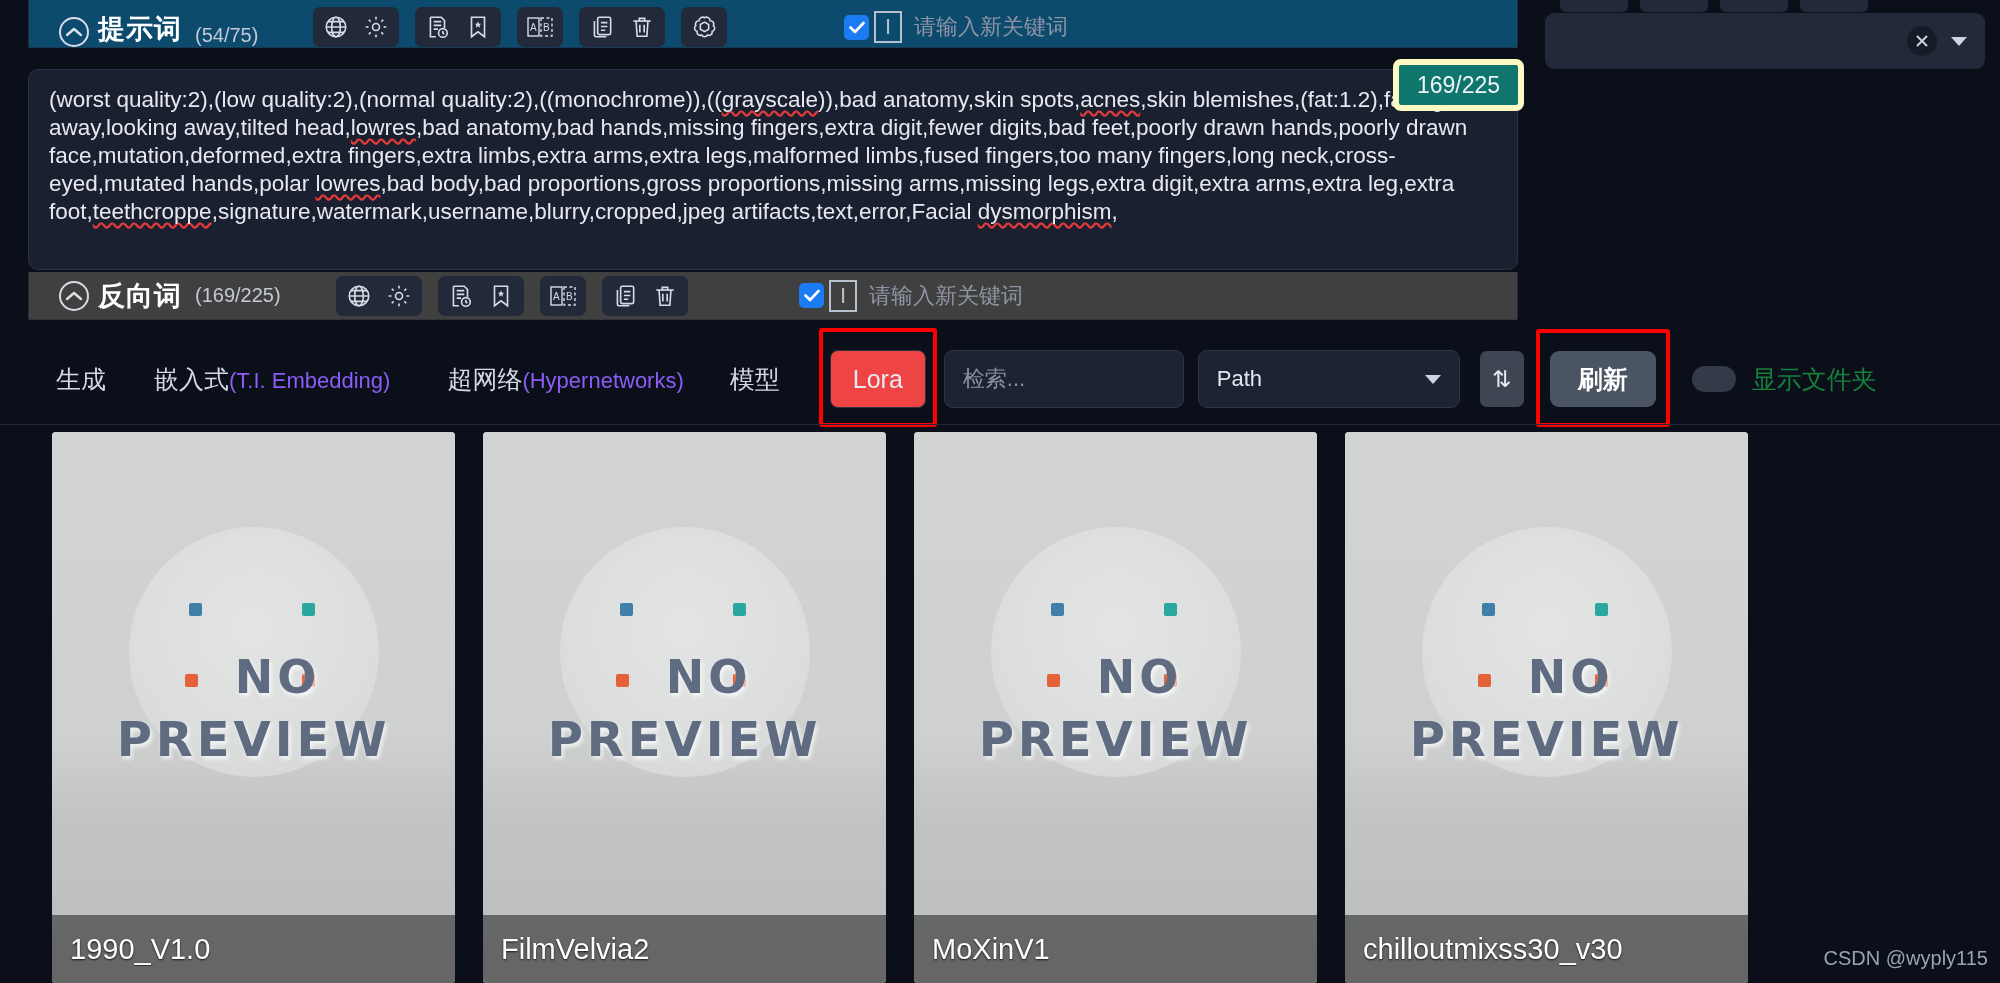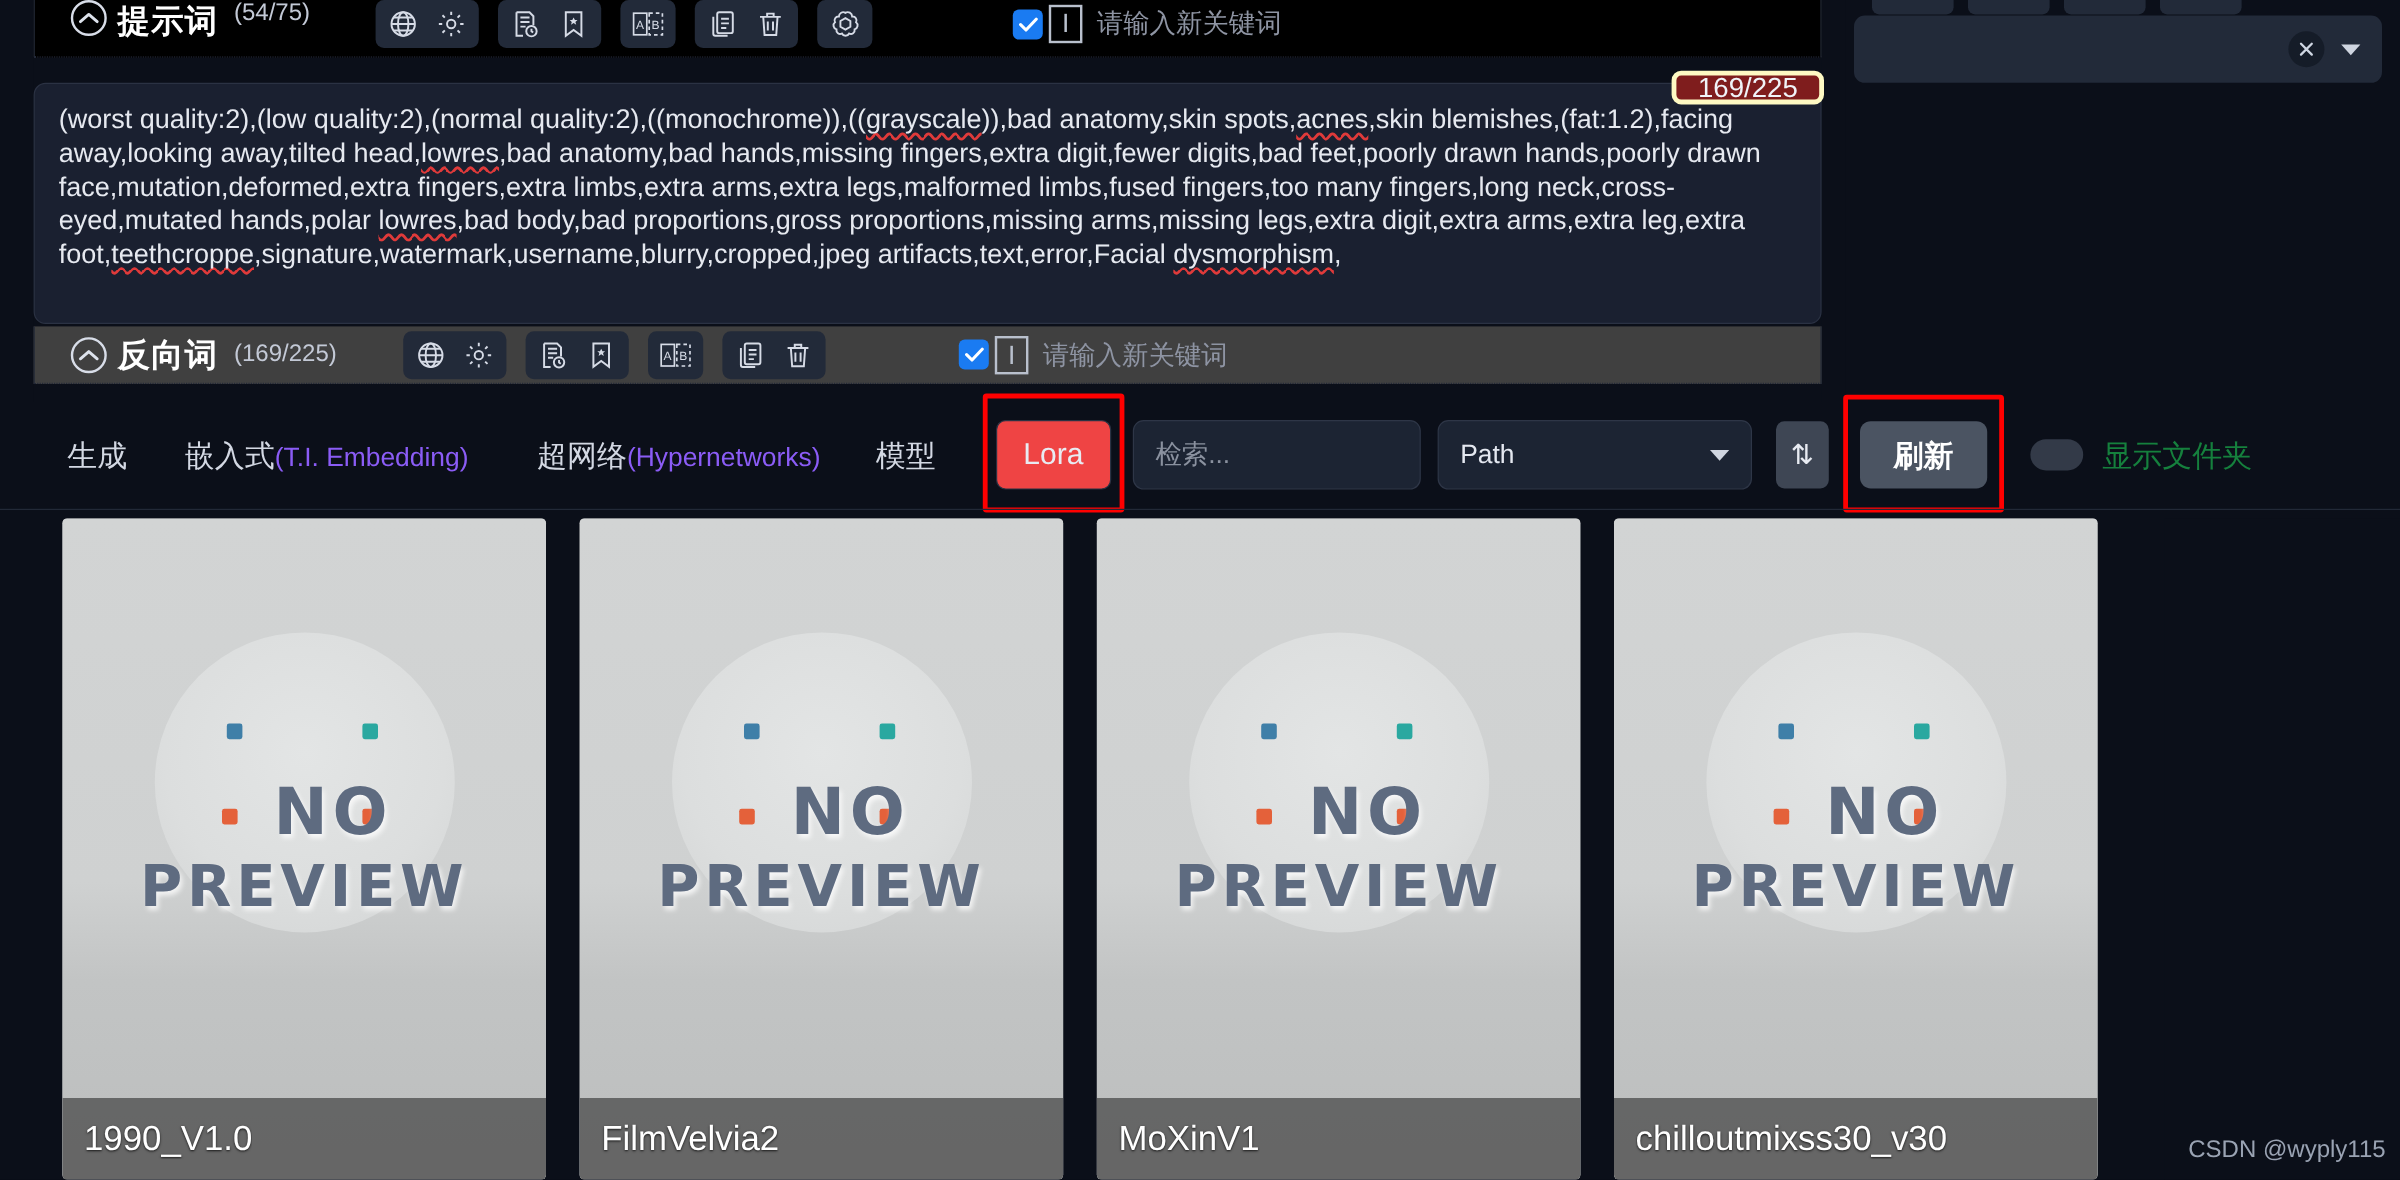--- a/index.html
+++ b/index.html
@@ -7,24 +7,24 @@
     width: 2000px; height: 983px;
     background: #0b0f19;
     font-family: "Liberation Sans", "DejaVu Sans", sans-serif;
     overflow: hidden;
   }
   #root { position: relative; width: 2000px; height: 983px; background: #0b0f19; }
 
   
   .prompt-head {
     position: absolute; left: 28px; top: 0px; width: 1490px; height: 48px;
-    display: flex; align-items: flex-start;
+    display: flex; align-items: flex-end;
     border-left: 1px solid #242a38; border-right: 1px solid #242a38;
     border-bottom: 1px dotted #232938;
-    background: #000000;
+    background: #0c4a6e;
   }
   .collapse-chevron {
     width: 30px; height: 30px; border-radius: 50%;
     border: 2px solid #d8dde8; display: flex; align-items: center; justify-content: center;
     margin-left: 30px; flex: none;
   }
   .collapse-chevron svg { display:block; }
   .prompt-title {
     font-size: 27px; font-weight: bold; color: #ffffff; margin-left: 9px;
     letter-spacing: 1px; white-space: nowrap;
@@ -143,21 +143,21 @@
     position: absolute; left: 50%; top: 40%; transform: translate(-50%,-50%);
     width: 250px; height: 250px; border-radius: 50%;
     background: radial-gradient(circle at 50% 40%, #e3e5e5 0%, #dcdede 60%, #d2d4d4 100%);
   }
   .np-text {
     position: absolute; left: 0; right: 0; top: 50%; transform: translateY(-50%);
     text-align: center; color: #5e6b80; font-weight: bold;
     font-family: "DejaVu Sans", sans-serif; letter-spacing: 4px;
     text-shadow: 2px 3px 4px rgba(255,255,255,0.75);
   }
-  .np-l1 { font-size: 54px; line-height: 62px; padding-left: 48px; }
+  .np-l1 { font-size: 46px; line-height: 62px; padding-left: 48px; }
   .np-l2 { font-size: 48px; line-height: 62px; }
   .np-dot { position: absolute; width: 13px; height: 13px; border-radius: 2px; }
   .card-footer {
     position: absolute; left: 0; right: 0; bottom: 0; height: 68px;
     background: rgba(90,90,90,0.88);
     display: flex; align-items: center; padding-left: 18px;
   }
   .card-name {
     color: #ffffff; font-size: 29px; white-space: nowrap; overflow: hidden;
     text-shadow: 0 1px 2px rgba(0,0,0,0.8);
@@ -171,22 +171,22 @@
     justify-content: flex-end; padding-right: 18px; gap: 14px;
   }
   .x-circle {
     width: 30px; height: 30px; border-radius: 50%; background: #151c28;
     display: flex; align-items: center; justify-content: center; color: #cfd6e2; font-size: 20px;
   }
   .tr-stub { position: absolute; top: 0px; height: 12px; background: #222a39; border-radius: 0 0 6px 6px; }
 
   
   .tooltip-badge {
-    position: absolute; left: 1393px; top: 59px; height: 28px; padding: 0 18px;
-    background: #7f1d1d; border: 4px solid #fef9c3; border-radius: 8px;
+    position: absolute; left: 1393px; top: 59px; height: 52px; padding: 0 18px;
+    background: #0f766e; border: 6px solid #fef9c3; border-radius: 8px;
     display: flex; align-items: center; color: #f0f3f8; font-size: 23px;
   }
 
   .watermark {
     position: absolute; right: 12px; bottom: 13px; color: #9aa3b3; font-size: 20px;
   }
   .left-strip { position: absolute; left: 0; top: 0; width: 28px; height: 335px; background: #0b0f19; }
   .right-strip { position: absolute; left: 1518px; top: 0; width: 20px; height: 335px; background: #0b0f19; }
 </style>
 </head>

